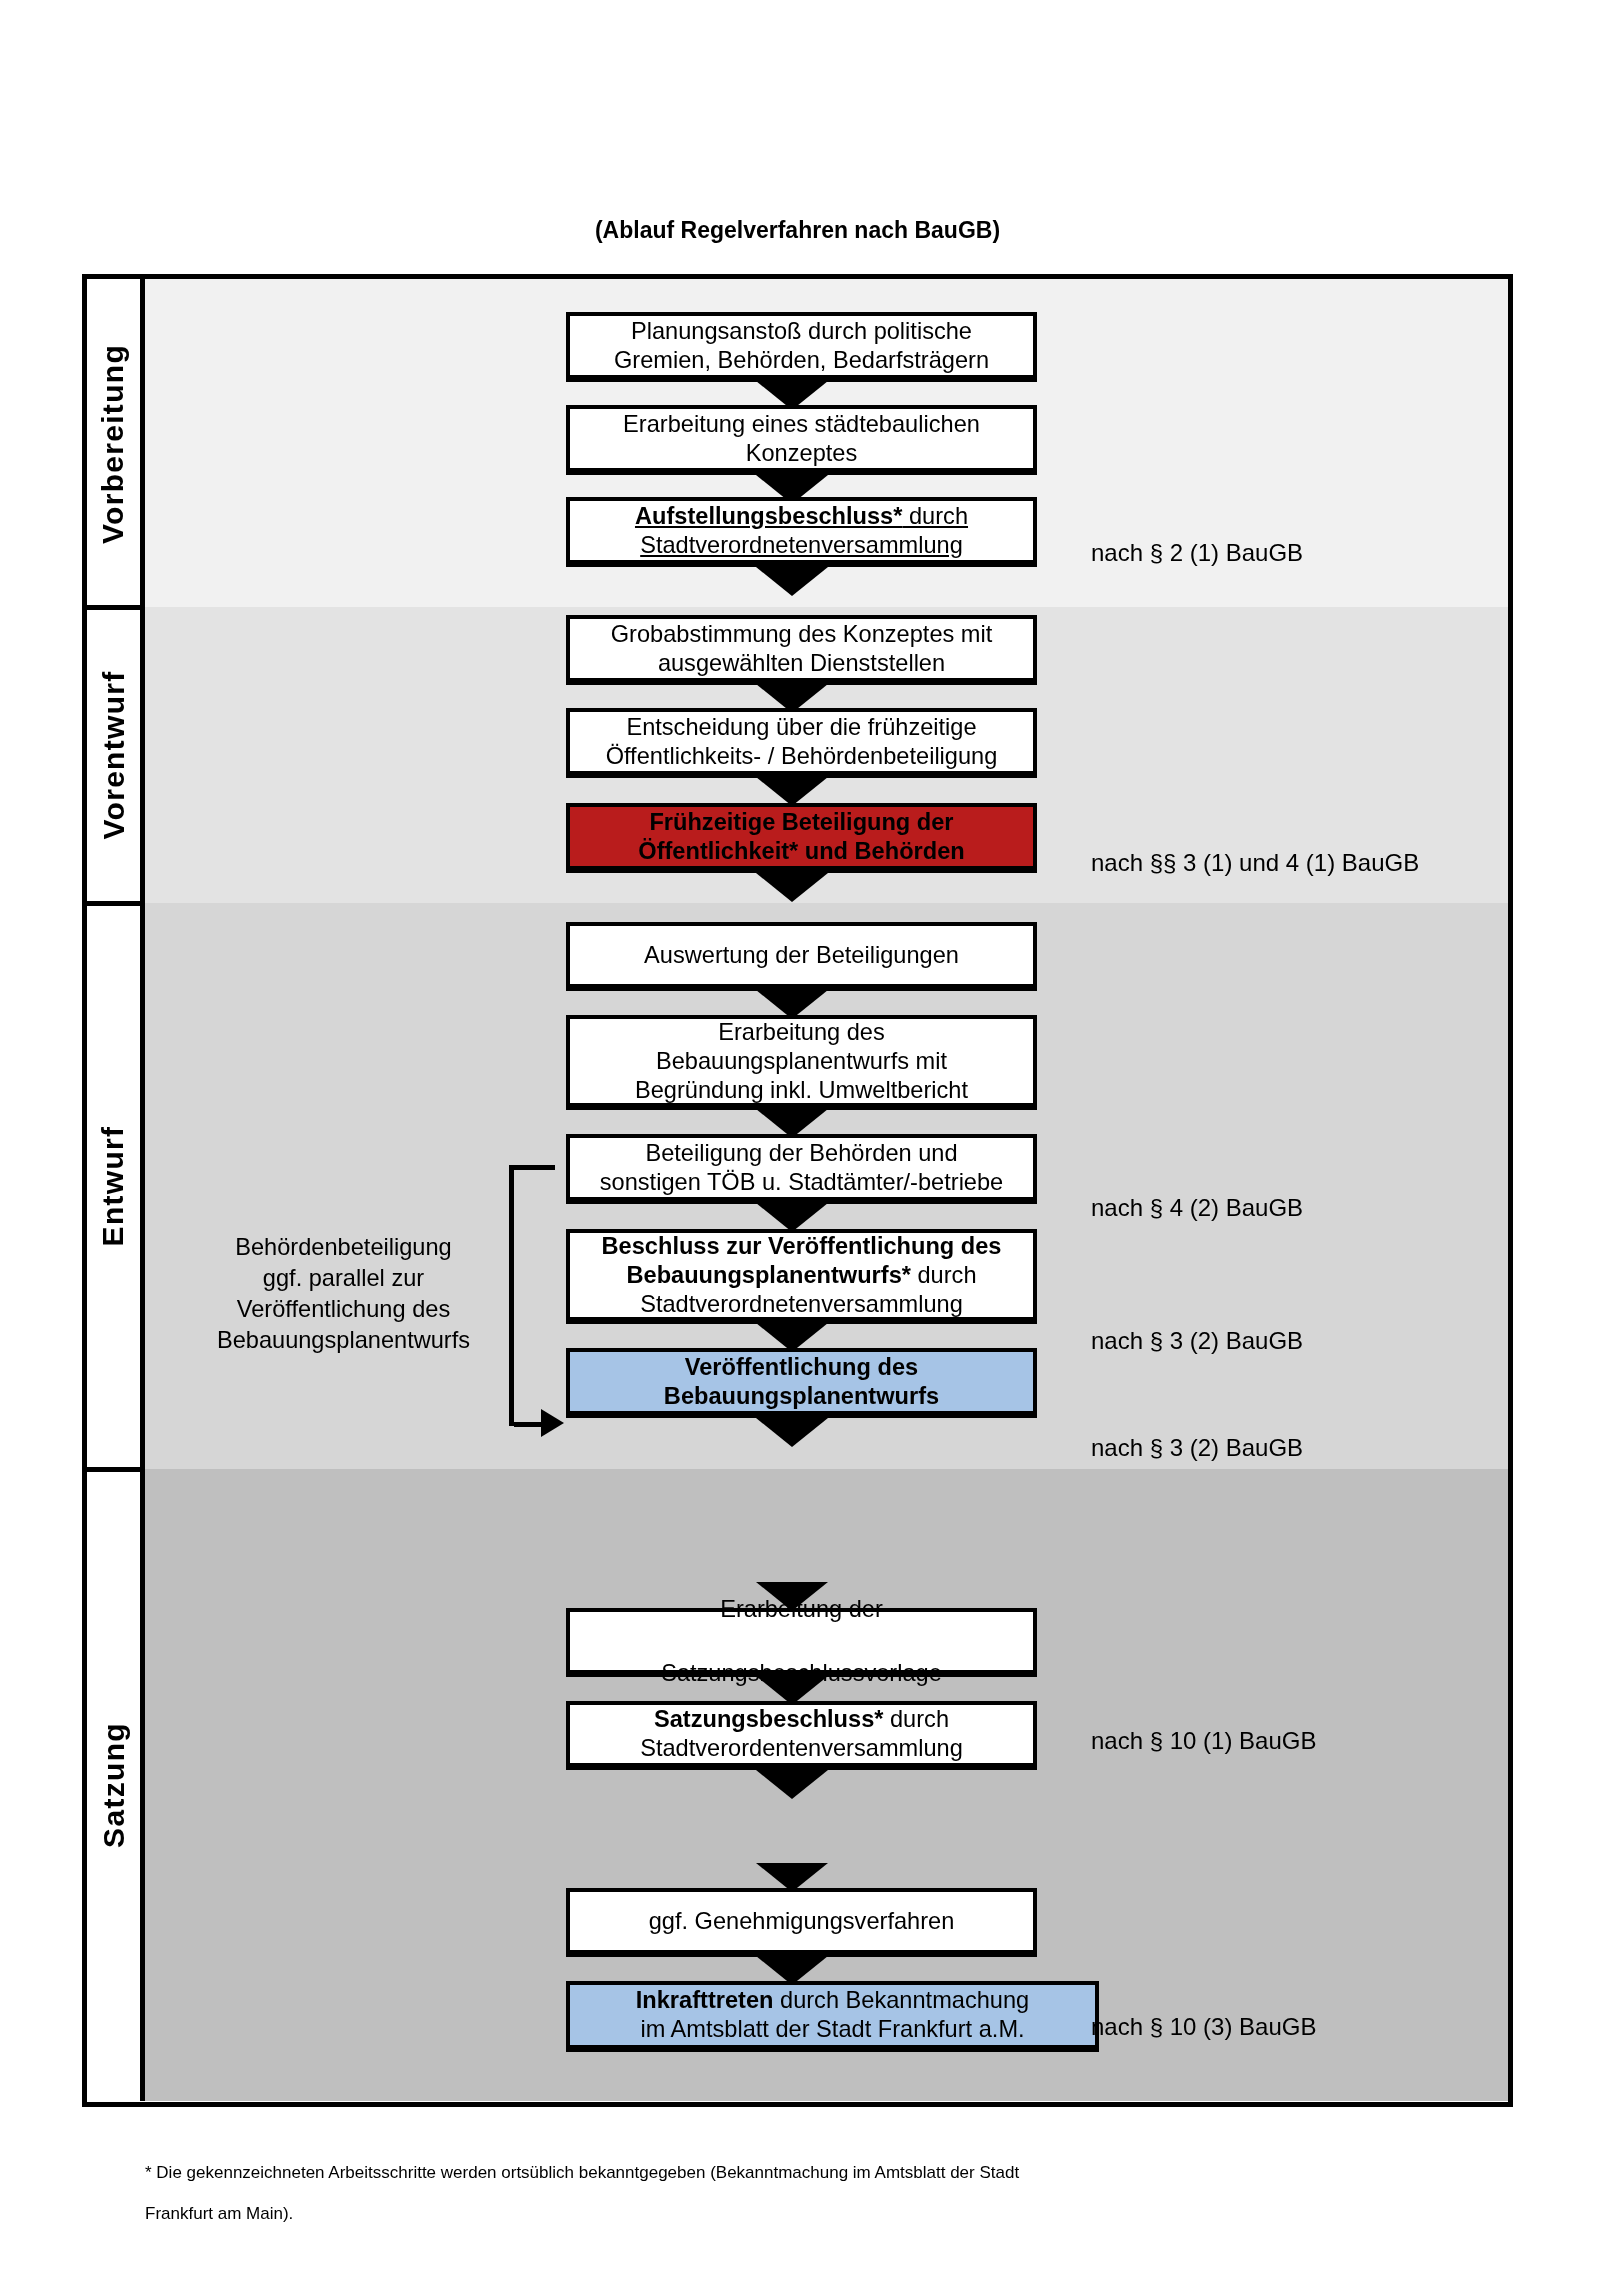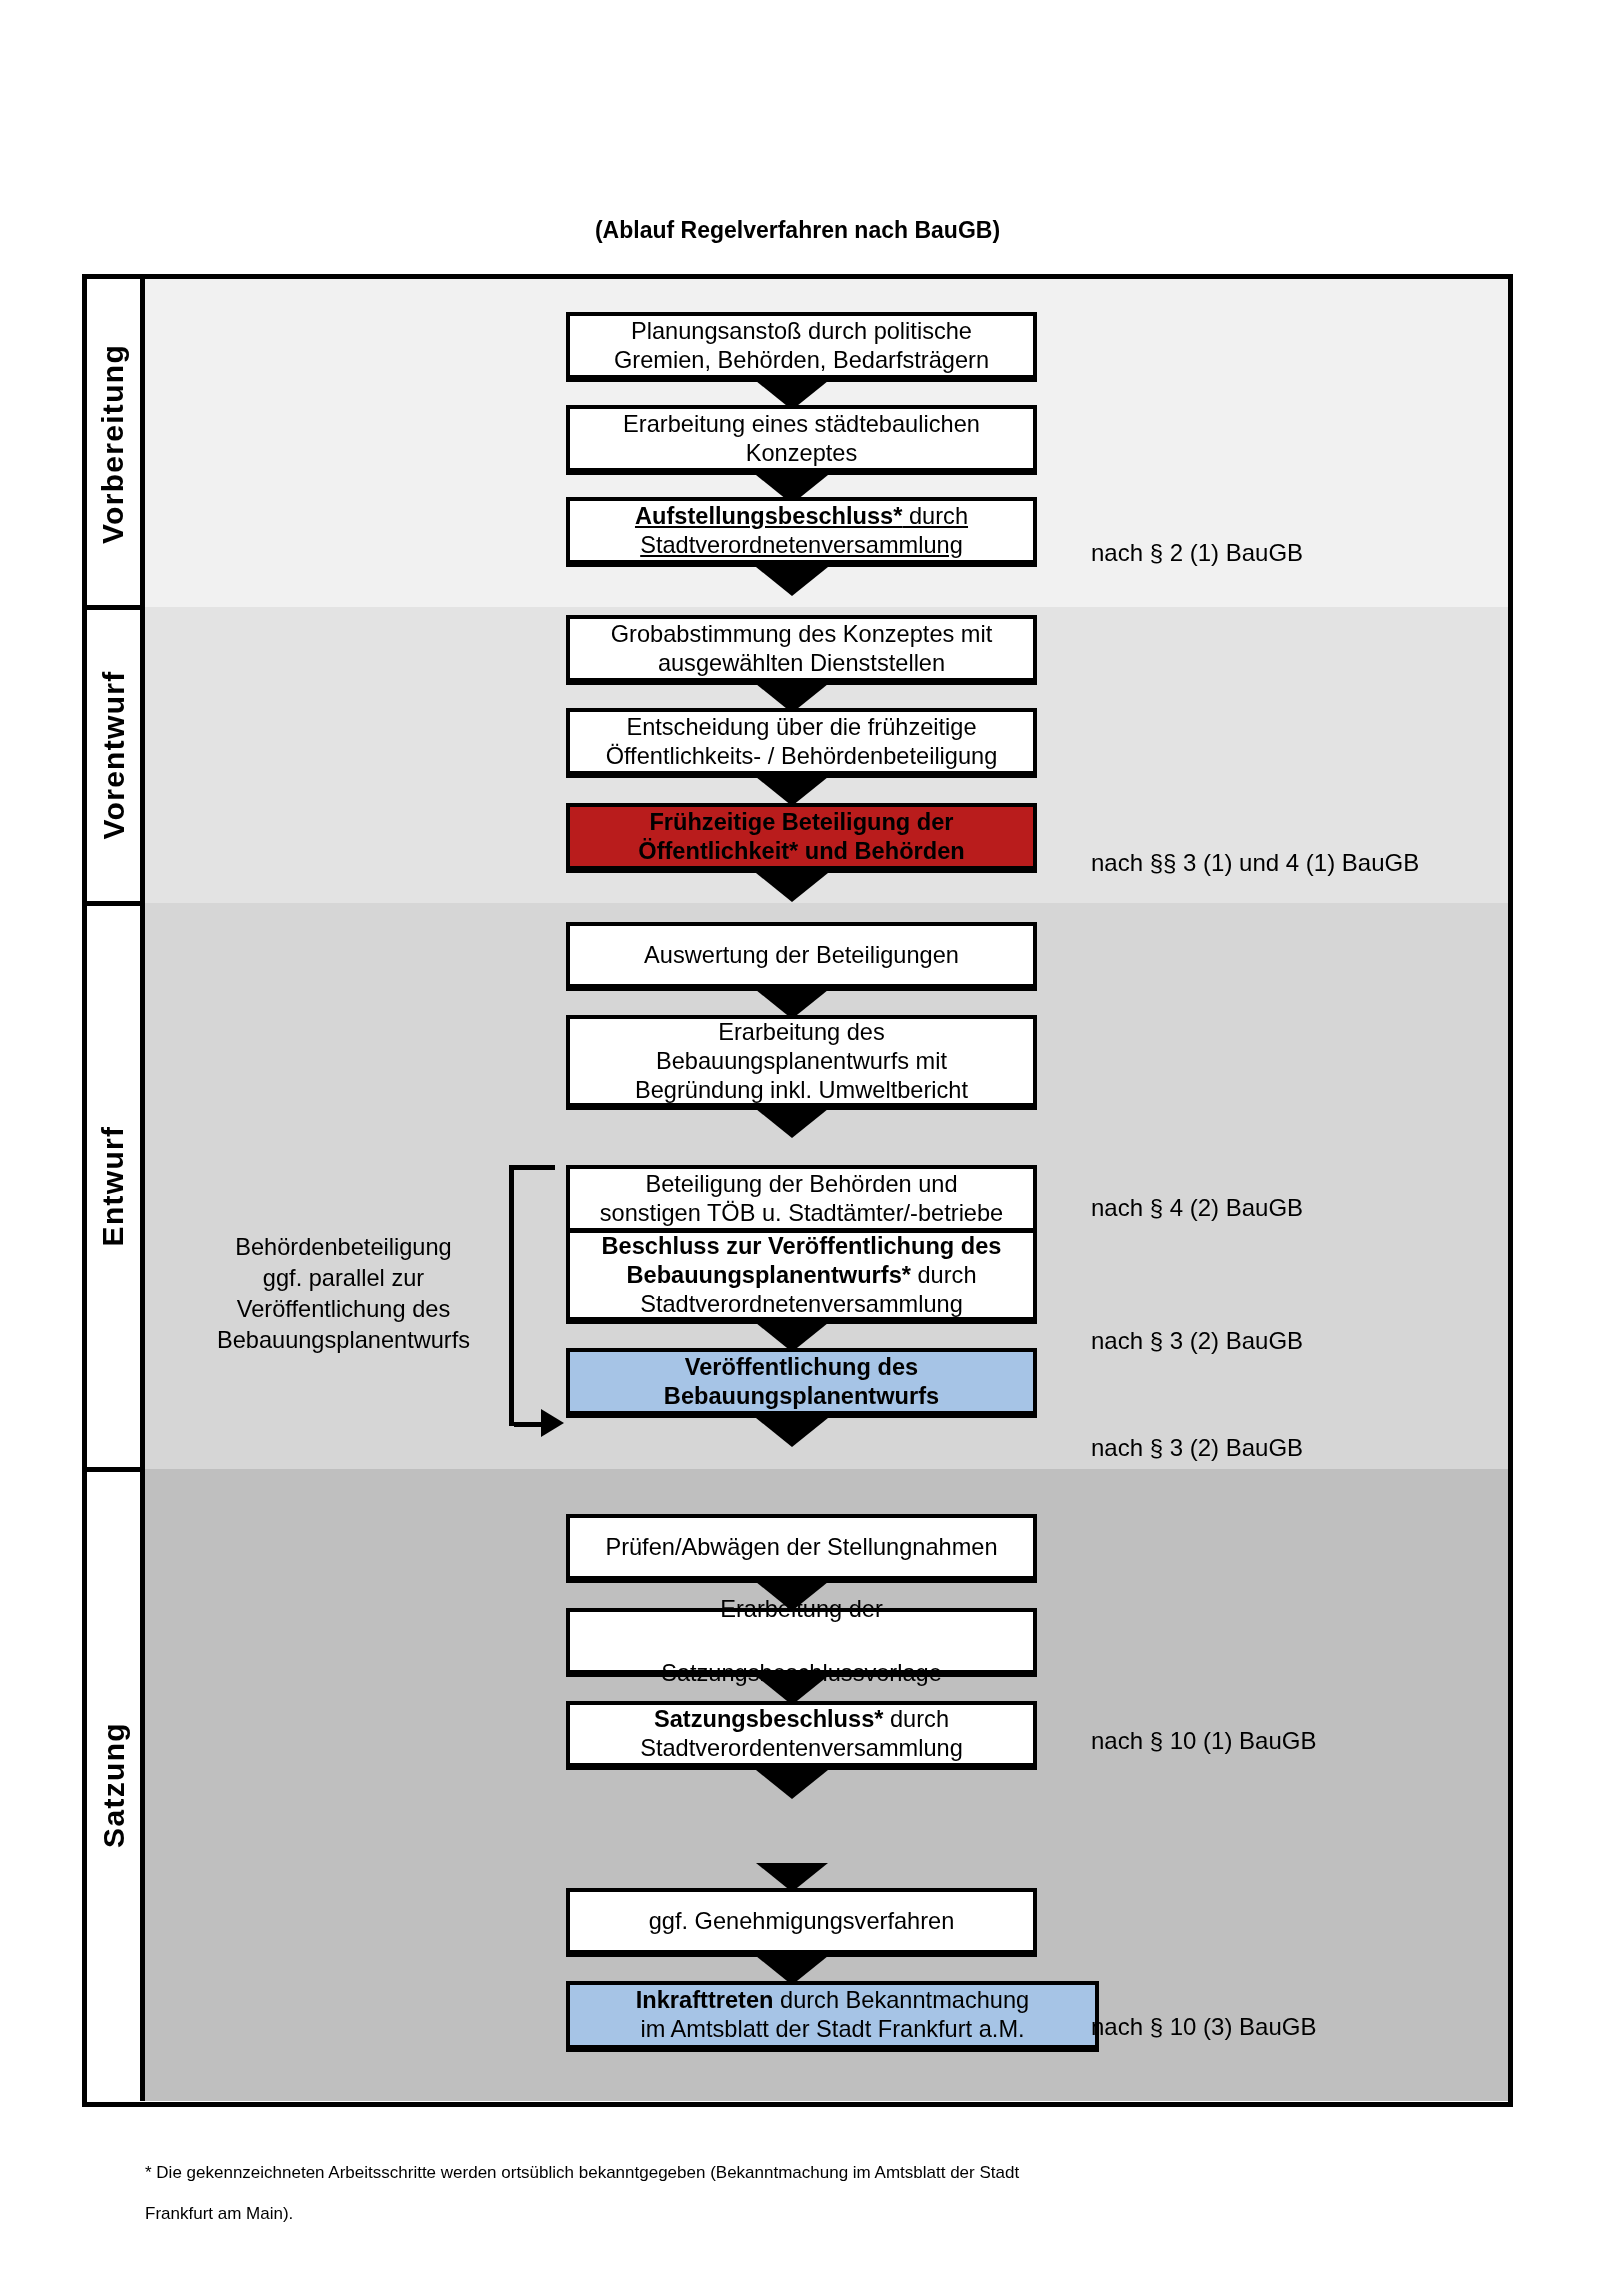--- a/index.html
+++ b/index.html
@@ -103,42 +103,39 @@
       <div class="abs box" style="left: 566px; top: 922px; width: 471px; height: 69px;">
         <div><span>Auswertung der Beteiligungen</span></div>
       </div>
       <div class="abs arrow" style="left: 756px; top: 990px;"></div>
       <div class="abs box" style="left: 566px; top: 1015px; width: 471px; height: 95px;">
         <div><span>Erarbeitung des</span></div>
         <div><span>Bebauungsplanentwurfs mit</span></div>
         <div><span>Begründung inkl. Umweltbericht</span></div>
       </div>
       <div class="abs arrow" style="left: 756px; top: 1109px;"></div>
-      <div class="abs box" style="left: 566px; top: 1134px; width: 471px; height: 70px; margin-top: 31px;">
+      <div class="abs box" style="left: 566px; top: 1134px; width: 471px; height: 70px;">
         <div><span>Beteiligung der Behörden und</span></div>
         <div><span>sonstigen TÖB u. Stadtämter/-betriebe</span></div>
       </div>
       <div class="abs arrow" style="left: 756px; top: 1203px;"></div>
       <div class="abs ref" style="left: 1091px; top: 1208px;">nach § 4 (2) BauGB</div>
       <div class="abs box" style="left: 566px; top: 1229px; width: 471px; height: 95px;">
         <div><b>Beschluss zur Veröffentlichung des</b></div>
         <div><b>Bebauungsplanentwurfs*</b><span> durch</span></div>
         <div><span>Stadtverordnetenversammlung</span></div>
       </div>
       <div class="abs arrow" style="left: 756px; top: 1323px;"></div>
       <div class="abs ref" style="left: 1091px; top: 1341px;">nach § 3 (2) BauGB</div>
       <div class="abs box" style="left: 566px; top: 1348px; width: 471px; height: 70px; background: rgb(166, 196, 230);">
         <div><b>Veröffentlichung des</b></div>
         <div><b>Bebauungsplanentwurfs</b></div>
       </div>
       <div class="abs arrow" style="left: 756px; top: 1418px;"></div>
       <div class="abs ref" style="left: 1091px; top: 1448px;">nach § 3 (2) BauGB</div>
-      <div class="abs box" style="left: 566px; top: 1514px; width: 471px; height: 69px;">
-        <div><span>Prüfen/Abwägen der Stellungnahmen</span></div>
-      </div>
       <div class="abs arrow" style="left: 756px; top: 1582px;"></div>
       <div class="abs box" style="left: 566px; top: 1608px; width: 471px; height: 69px; gap: 35px;">
         <div><span>Erarbeitung der</span></div>
         <div><span>Satzungsbeschlussvorlage</span></div>
       </div>
       <div class="abs arrow" style="left: 756px; top: 1676px;"></div>
       <div class="abs box" style="left: 566px; top: 1701px; width: 471px; height: 69px;">
         <div><b>Satzungsbeschluss*</b><span> durch</span></div>
         <div><span>Stadtverordentenversammlung</span></div>
       </div>

